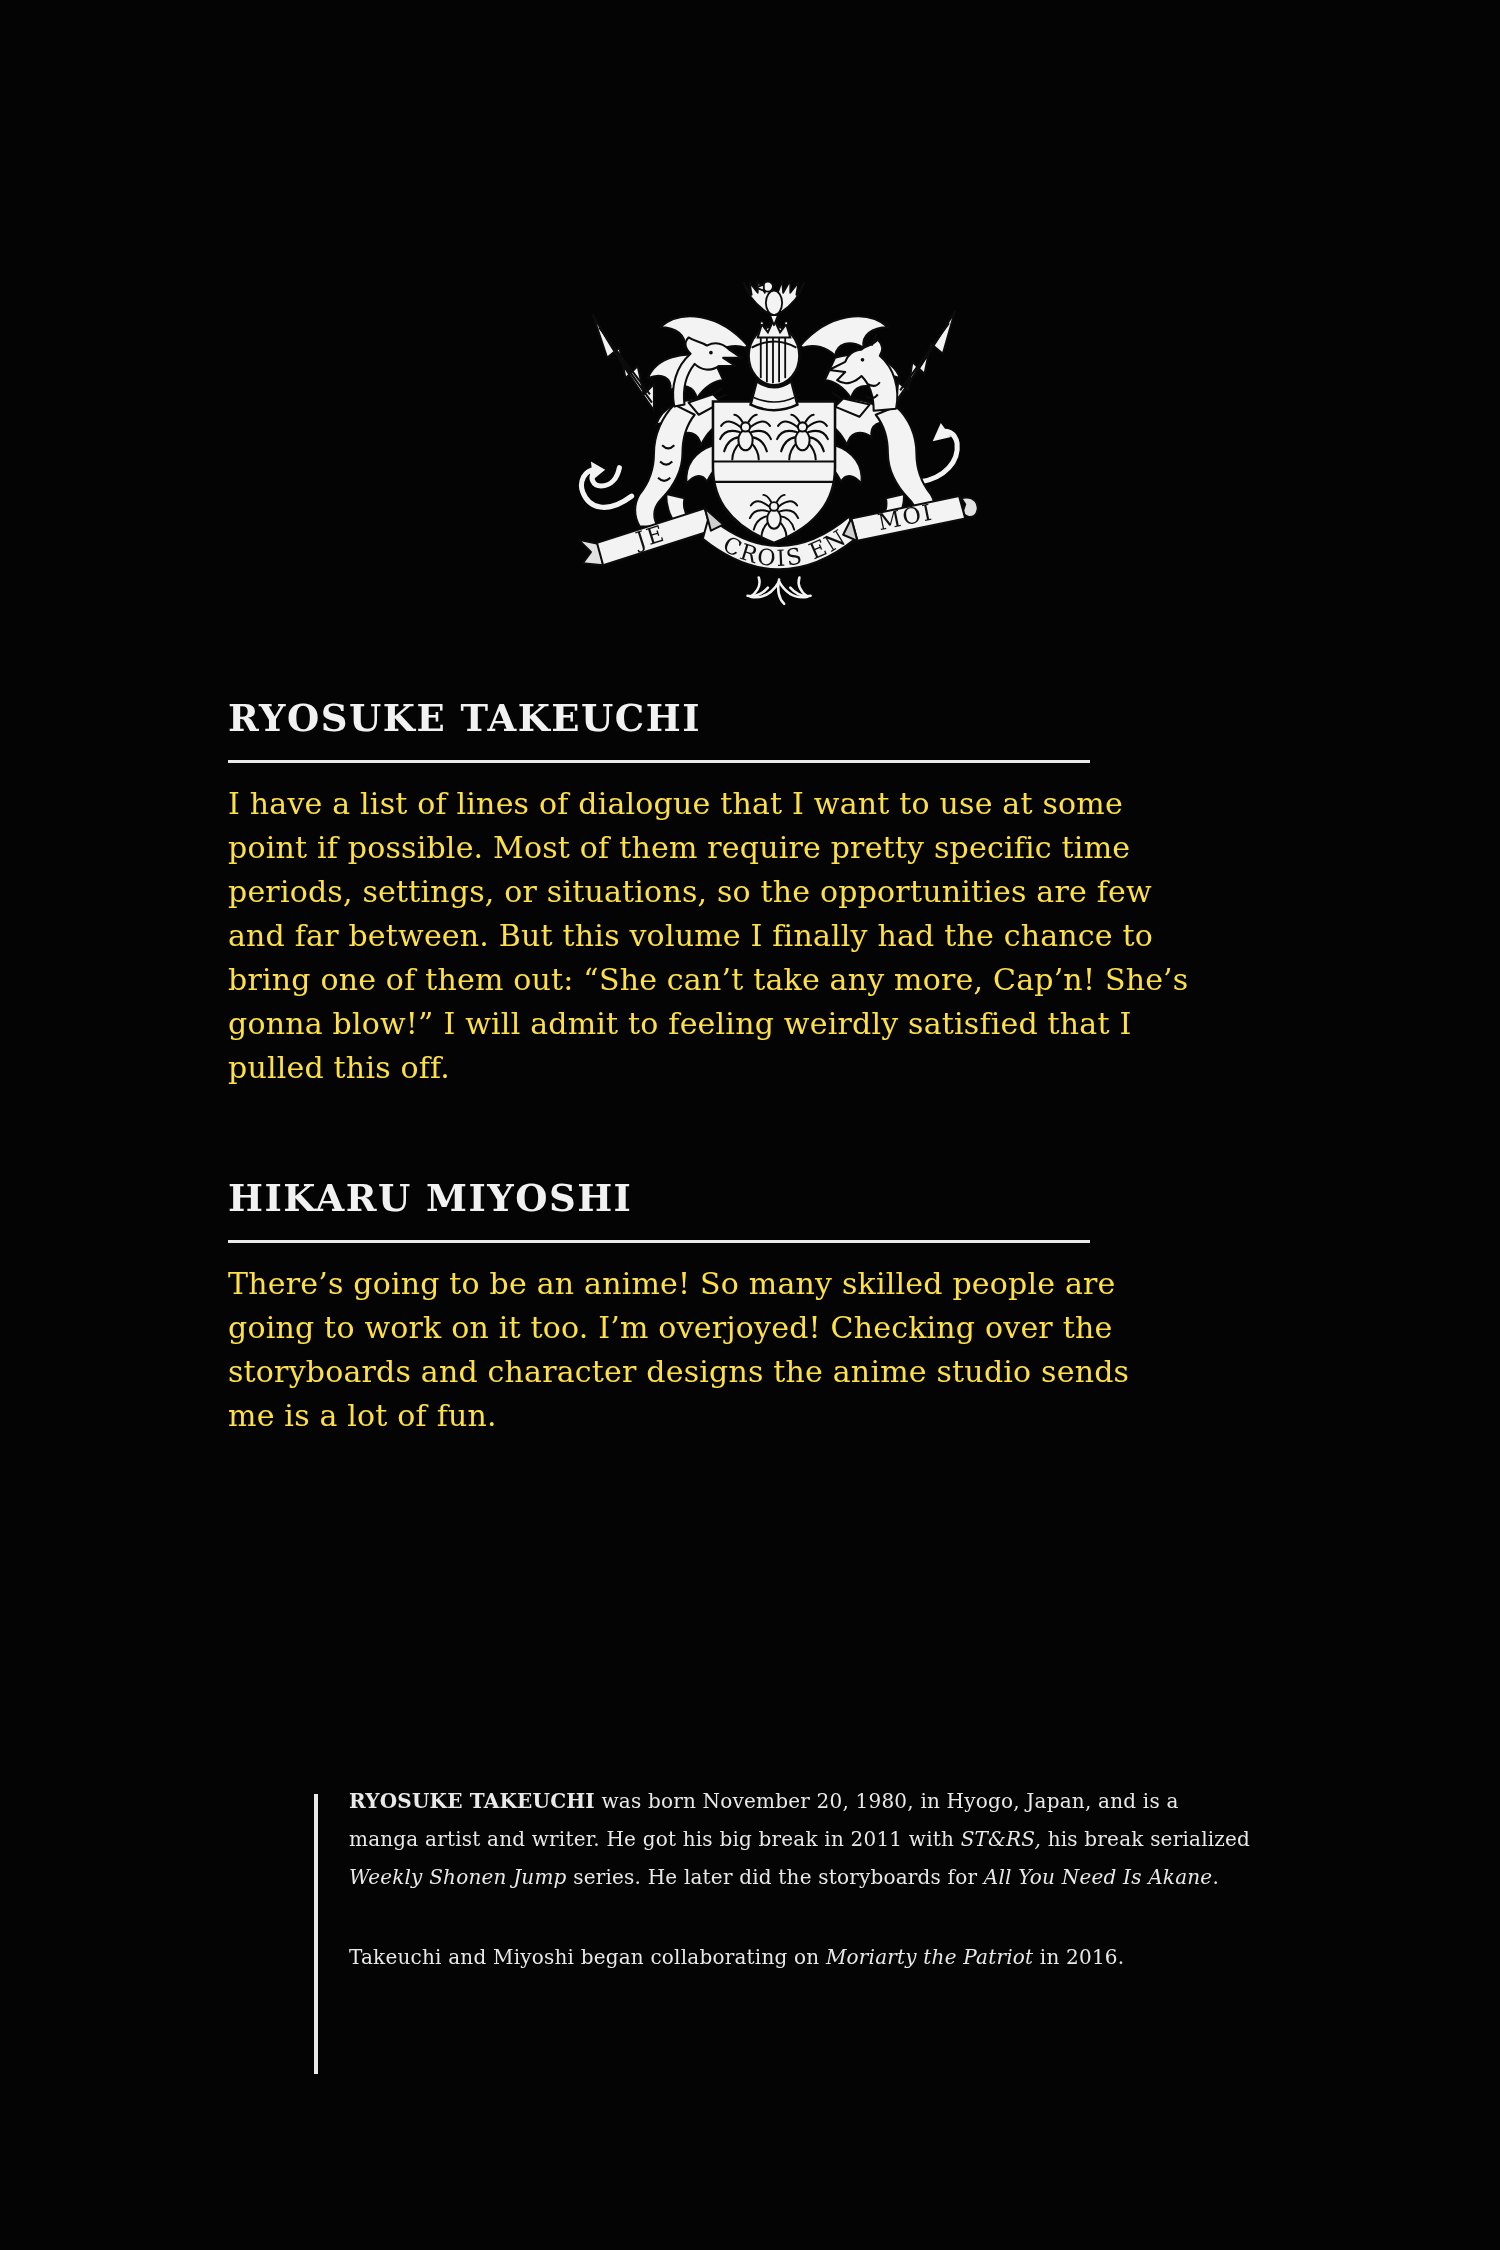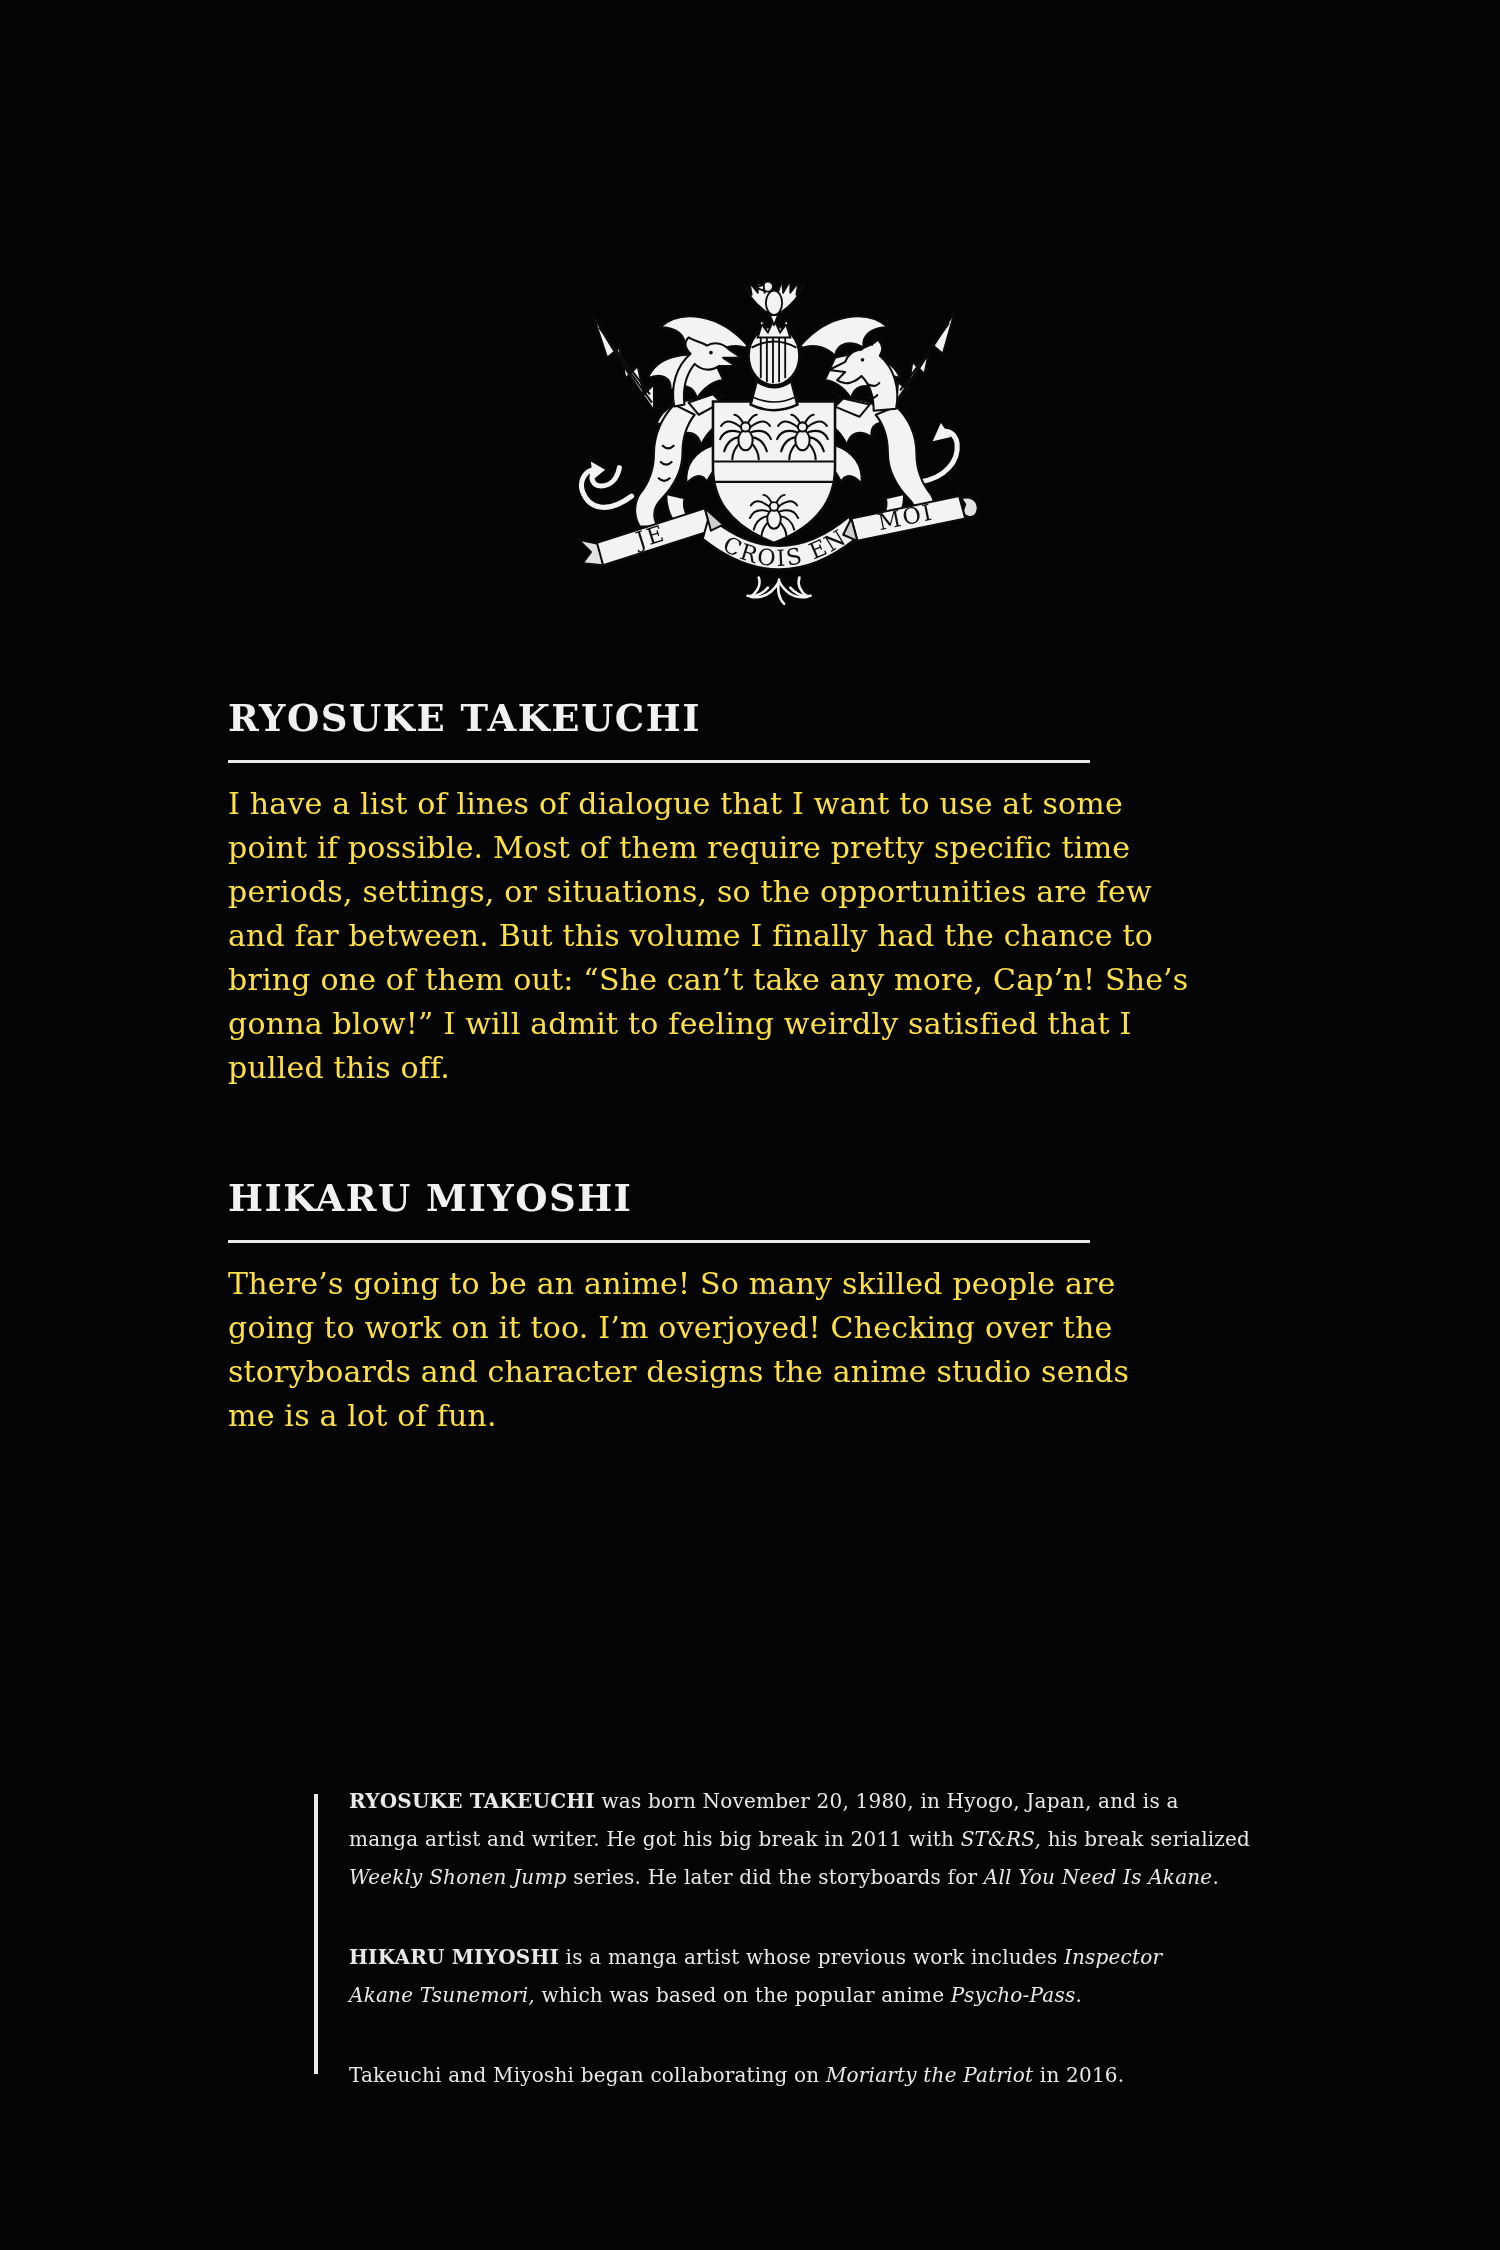--- a/index.html
+++ b/index.html
@@ -184,21 +184,17 @@
 me is a lot of fun.</p>
 
   <div class="bio-bar"></div>
   <div class="bio">
     <p>
       <span class="b">RYOSUKE TAKEUCHI</span><span> was born November 20, 1980, in Hyogo, Japan, and is a</span><br>
       <span>manga artist and writer. He got his big break in 2011 with </span><span class="i">ST&amp;RS,</span><span> his break serialized</span><br>
       <span class="i">Weekly Shonen Jump</span><span> series. He later did the storyboards for </span><span class="i">All You Need Is Akane</span><span>.</span>
     </p>
     <p>
-      <span class="b">HIKARU MIYOSHI</span><span> is a manga artist whose previous work includes </span><span class="i">Inspector</span><br>
-      <span class="i">Akane Tsunemori,</span><span> which was based on the popular anime </span><span class="i">Psycho-Pass</span><span>.</span>
-    </p>
-    <p>
       <span>Takeuchi and Miyoshi began collaborating on </span><span class="i">Moriarty the Patriot</span><span> in 2016.</span>
     </p>
   </div>
 
 </div>
 
 </body></html>

